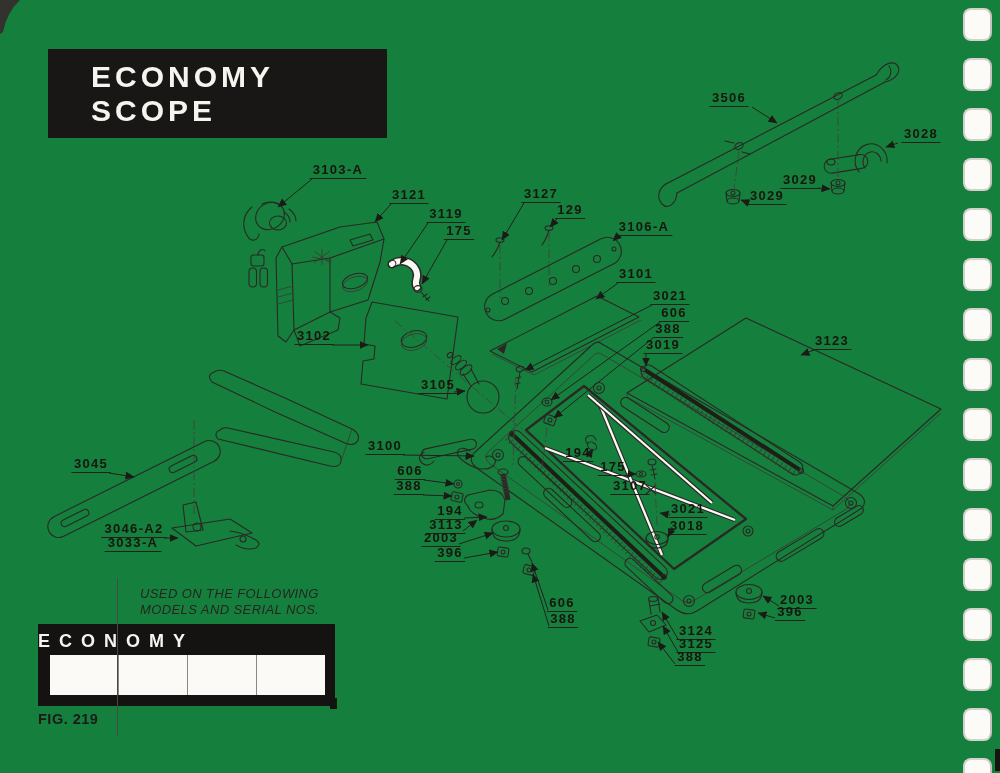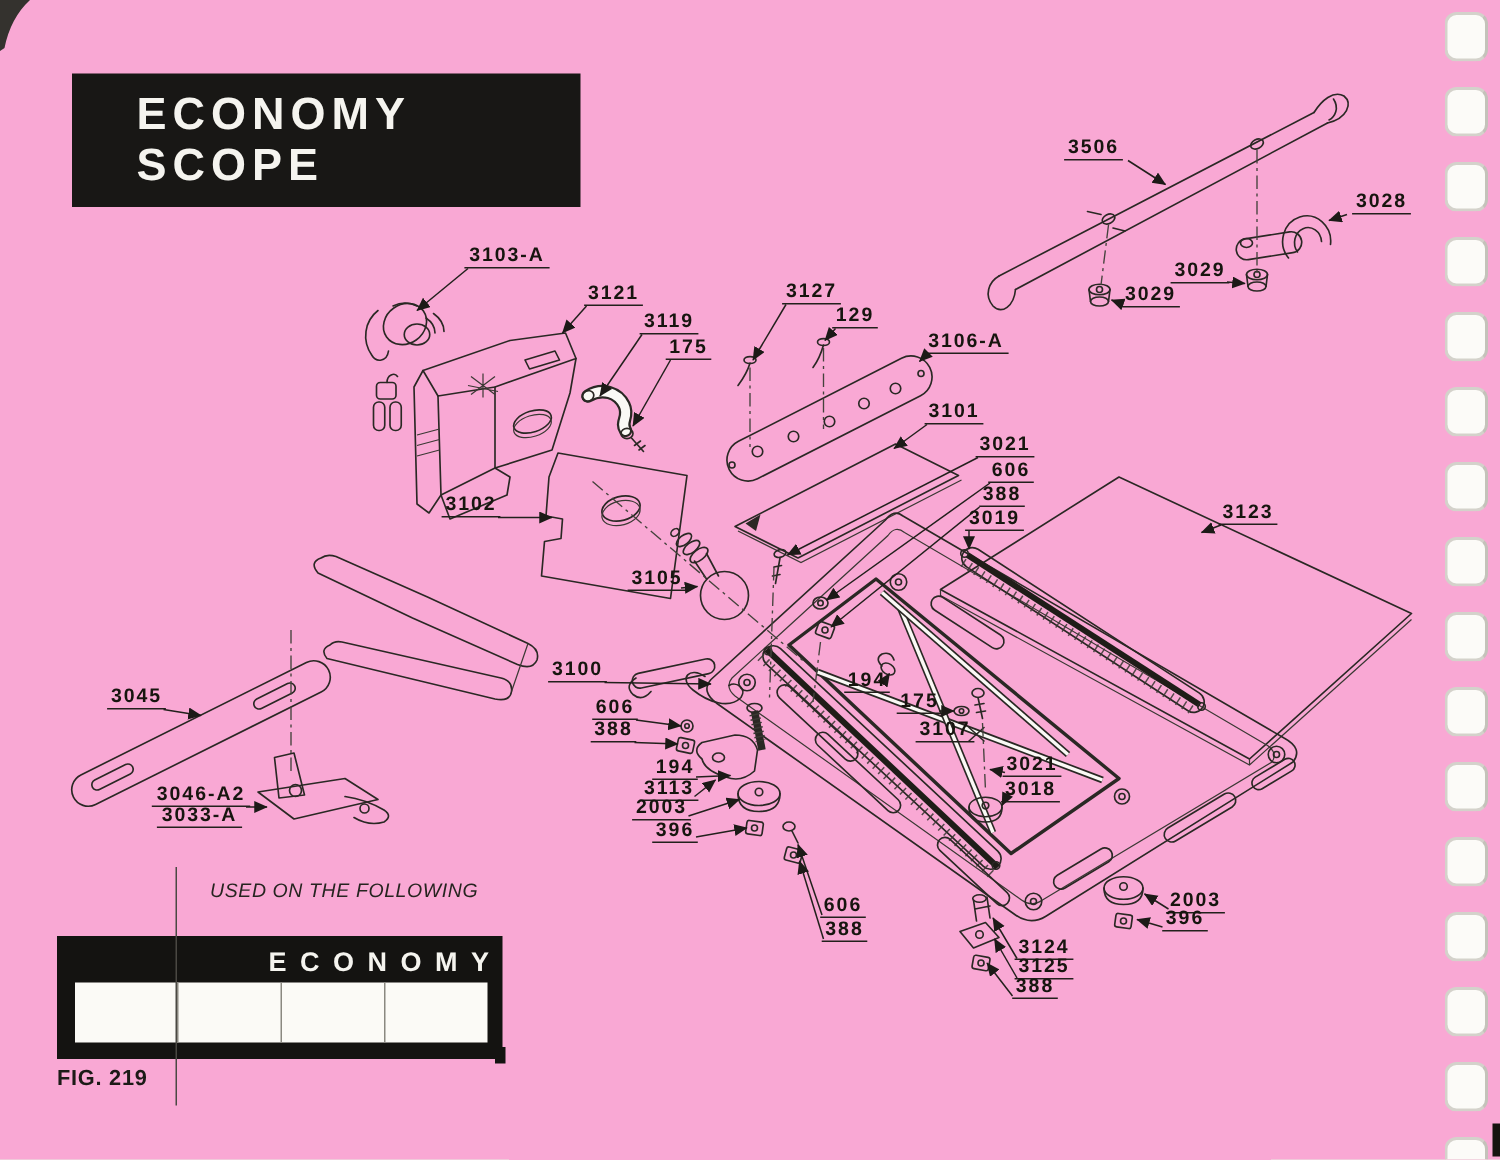--- a/index.html
+++ b/index.html
@@ -1,36 +1,36 @@
 <!DOCTYPE html>
 <html><head>
 <meta charset="utf-8">
 <style>
   html,body{margin:0;padding:0;background:#e8e6e0;}
-  .page{position:relative;width:1000px;height:773px;background:#f9a8d4;overflow:hidden;
+  .page{position:relative;width:1000px;height:773px;background:#15803d;overflow:hidden;
         font-family:"Liberation Sans",sans-serif;color:#1c1a17;}
   svg{position:absolute;left:0;top:0;}
   
   .ink{stroke:#2a2824;fill:none;stroke-width:1.1;stroke-linecap:round;stroke-linejoin:round;}
   .ink2{stroke:#2a2824;fill:none;stroke-width:2.3;stroke-linejoin:round;}
   .thin{stroke:#3a3833;fill:none;stroke-width:.8;}
   .cl{stroke:#44423c;fill:none;stroke-width:.9;stroke-dasharray:9 3 2 3;}
   .leader{stroke:#22201c;stroke-width:1;fill:none;}
   .ul{stroke:#22201c;stroke-width:1;}
   .plabel{font:600 13px "Liberation Sans",sans-serif;letter-spacing:1.3px;fill:#17150f;text-anchor:middle;}
   
   .title-block{position:absolute;left:48px;top:49px;width:296px;height:89px;background:#181715;
       display:flex;align-items:center;justify-content:flex-start;padding-left:43px;}
   .title-block span{color:#f5f4ef;font-size:30px;font-weight:bold;letter-spacing:4px;}
   
   .used-on{position:absolute;left:140px;top:586px;width:200px;font-style:italic;font-weight:500;
       font-size:13px;line-height:16px;letter-spacing:.4px;color:#262420;}
   
   .model-table{position:absolute;left:38px;top:624px;width:297px;height:82px;background:#141311;}
-  .model-table .hdr{display:block;text-align:right;color:#f5f4ef;font-weight:bold;font-size:18px;
+  .model-table .hdr{display:block;text-align:left;color:#f5f4ef;font-weight:bold;font-size:18px;
       letter-spacing:9px;padding-top:7px;}
   .model-row{position:absolute;left:12px;right:10px;top:31px;bottom:11px;background:#fbfaf6;display:flex;}
   .model-cell{flex:1;border-right:1px solid #8a8880;}
   .model-cell:last-child{border-right:none;}
   .vline{position:absolute;left:117px;top:578px;width:1px;height:159px;background:#4a4843;}
   .fig-caption{position:absolute;left:38px;top:711px;font-size:14.5px;font-weight:bold;letter-spacing:.5px;text-align:right;}
   .blk-tick{position:absolute;left:330px;top:698px;width:7px;height:11px;background:#141311;}
   
   .footer{position:absolute;left:337px;top:714px;width:620px;white-space:nowrap;}
   .footer .brand{font-weight:bold;font-size:15px;letter-spacing:2.5px;}
@@ -441,20 +441,21 @@
         <text x="133" y="547" class="plabel">3033-A</text>
       </g>
 </svg>
 
 <div class="title-block">
   <span>ECONOMY SCOPE</span>
 </div>
 
 <div class="used-on">
   <div>USED ON THE FOLLOWING</div>
+  <div>MODELS AND SERIAL NOS.</div>
 </div>
 
 <div class="model-table">
   <span class="hdr">ECONOMY</span>
   <div class="model-row" id="model-row">
         <div class="model-cell"></div>
         <div class="model-cell"></div>
         <div class="model-cell"></div>
         <div class="model-cell"></div>
       </div>

